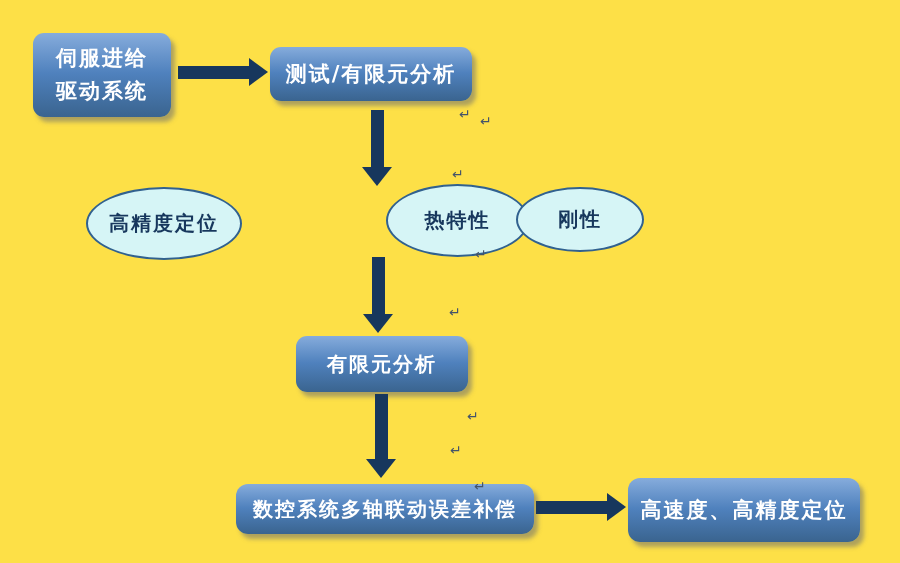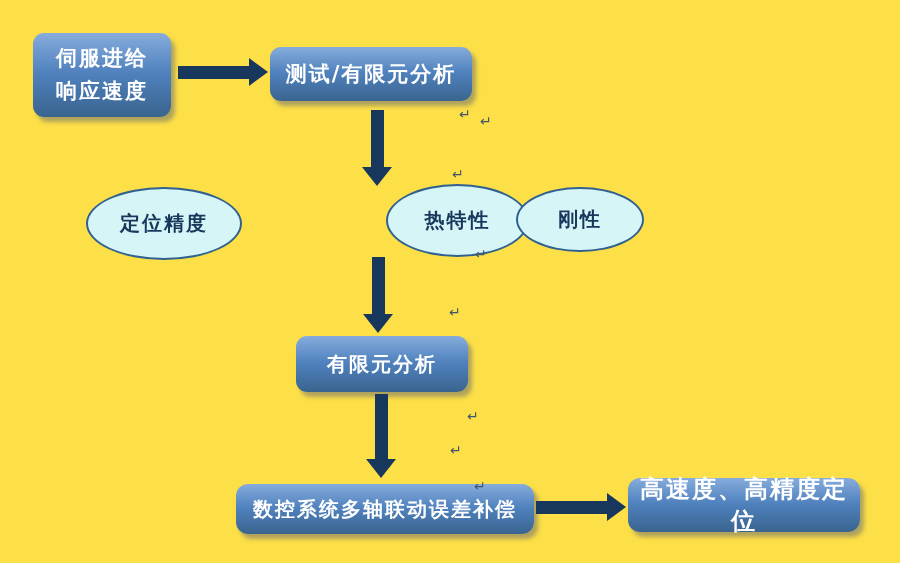--- a/index.html
+++ b/index.html
@@ -58,39 +58,39 @@
     font-size:21px;font-weight:bold;letter-spacing:1px;white-space:nowrap;
   }
 </style>
 </head>
 <body>
 
 <div class="canvas">
 
   <div class="box rounded" style="left:33px;top:33px;width:138px;height:84px;font-size:21px;line-height:1.55;">
     <div>伺服进给</div>
-    <div>响应速度</div>
+    <div>驱动系统</div>
   </div>
 
   <div class="arrow-right" style="left:178px;top:58px;width:90px;height:28px;">
     <div class="shaft"></div>
     <div class="head"></div>
   </div>
 
   <div class="box rounded" style="left:270px;top:47px;width:202px;height:54px;font-size:21px;">
     <div>测试/有限元分析</div>
   </div>
 
   <div class="arrow-down" style="left:362px;top:110px;width:30px;height:76px;">
     <div class="shaft"></div>
     <div class="head"></div>
   </div>
 
   <div class="ellipse" style="left:86px;top:187px;width:156px;height:73px;font-size:20px;">
-    <span>定位精度</span>
+    <span>高精度定位</span>
   </div>
   <div class="ellipse" style="left:386px;top:184px;width:143px;height:73px;font-size:20px;">
     <span>热特性</span>
   </div>
   <div class="ellipse" style="left:516px;top:187px;width:128px;height:65px;font-size:20px;">
     <span>刚性</span>
   </div>
 
   <div class="arrow-down" style="left:363px;top:257px;width:30px;height:76px;">
     <div class="shaft"></div>
@@ -108,21 +108,21 @@
 
   <div class="box slight-rounded" style="left:236px;top:484px;width:298px;height:50px;font-size:20px;">
     <div>数控系统多轴联动误差补偿</div>
   </div>
 
   <div class="arrow-right" style="left:536px;top:493px;width:90px;height:28px;">
     <div class="shaft"></div>
     <div class="head"></div>
   </div>
 
-  <div class="box slight-rounded" style="left:628px;top:478px;width:232px;height:54px;font-size:24px;">
+  <div class="box slight-rounded" style="left:628px;top:478px;width:232px;height:64px;font-size:21px;">
     <div>高速度、高精度定位</div>
   </div>
 
   <span class="mark" style="left:459px;top:107px;">↵</span>
   <span class="mark" style="left:480px;top:114px;">↵</span>
   <span class="mark" style="left:452px;top:167px;">↵</span>
   <span class="mark" style="left:475px;top:247px;">↵</span>
   <span class="mark" style="left:449px;top:305px;">↵</span>
   <span class="mark" style="left:467px;top:409px;">↵</span>
   <span class="mark" style="left:450px;top:443px;">↵</span>

